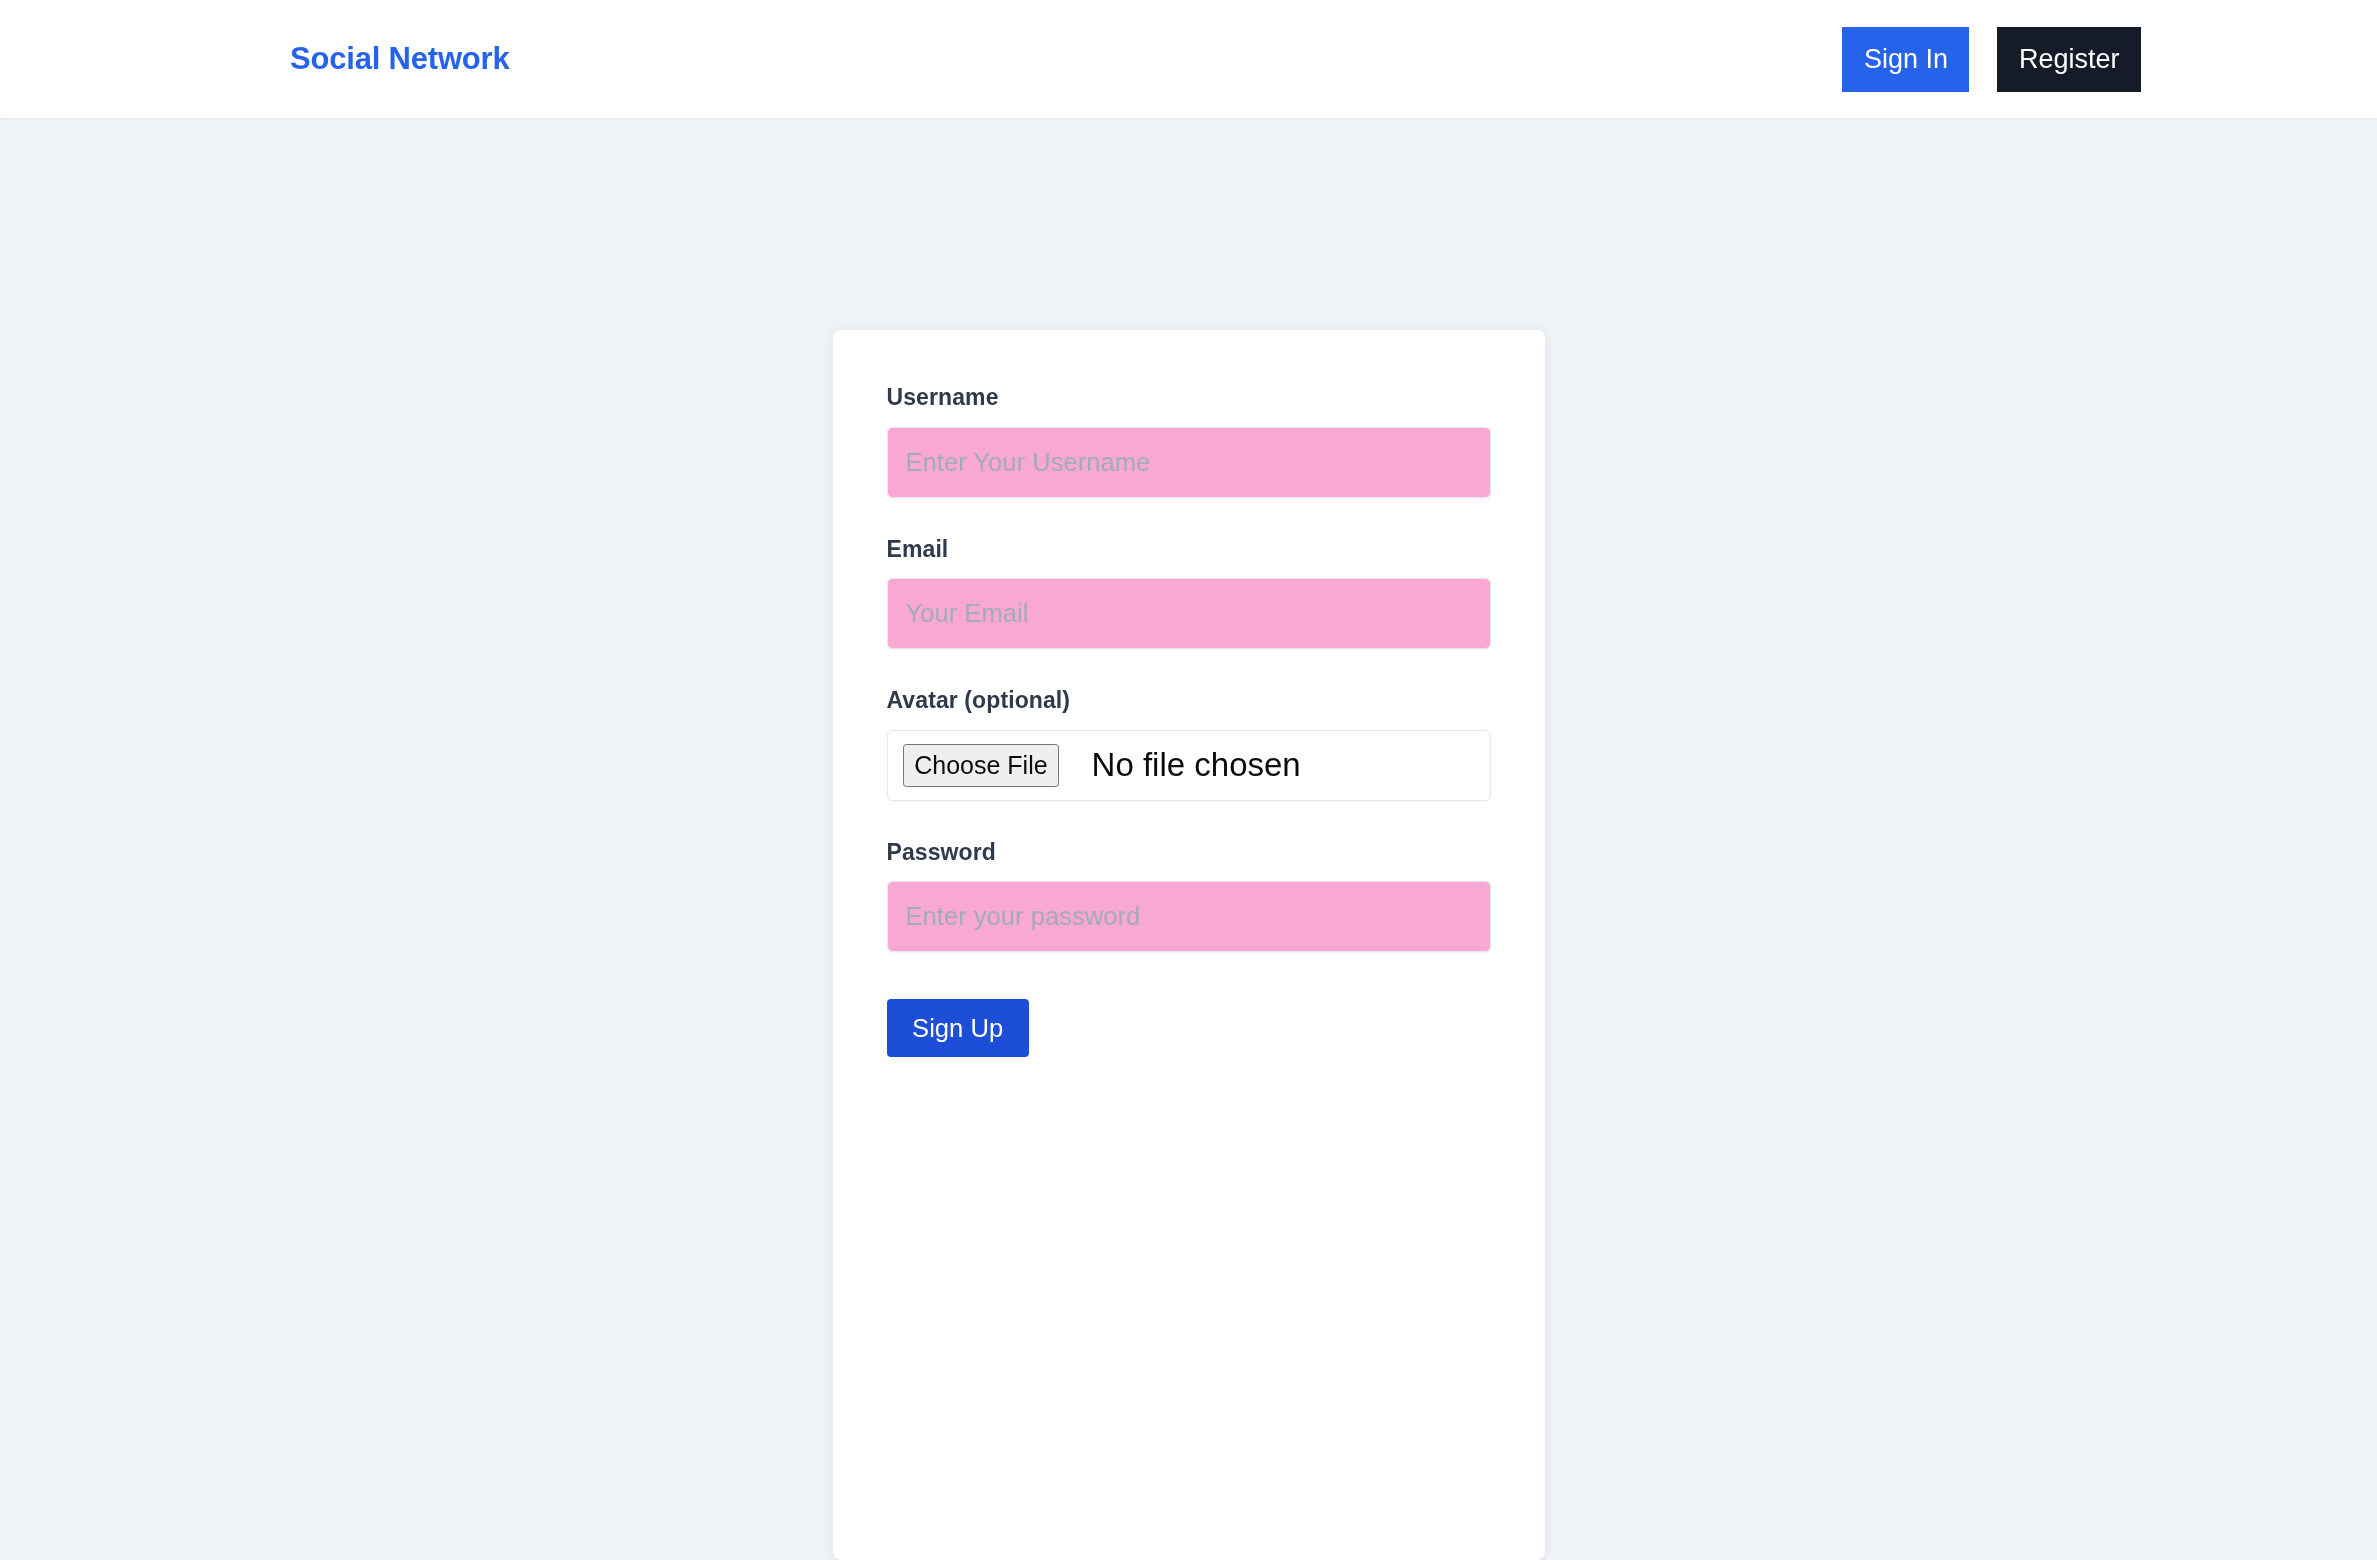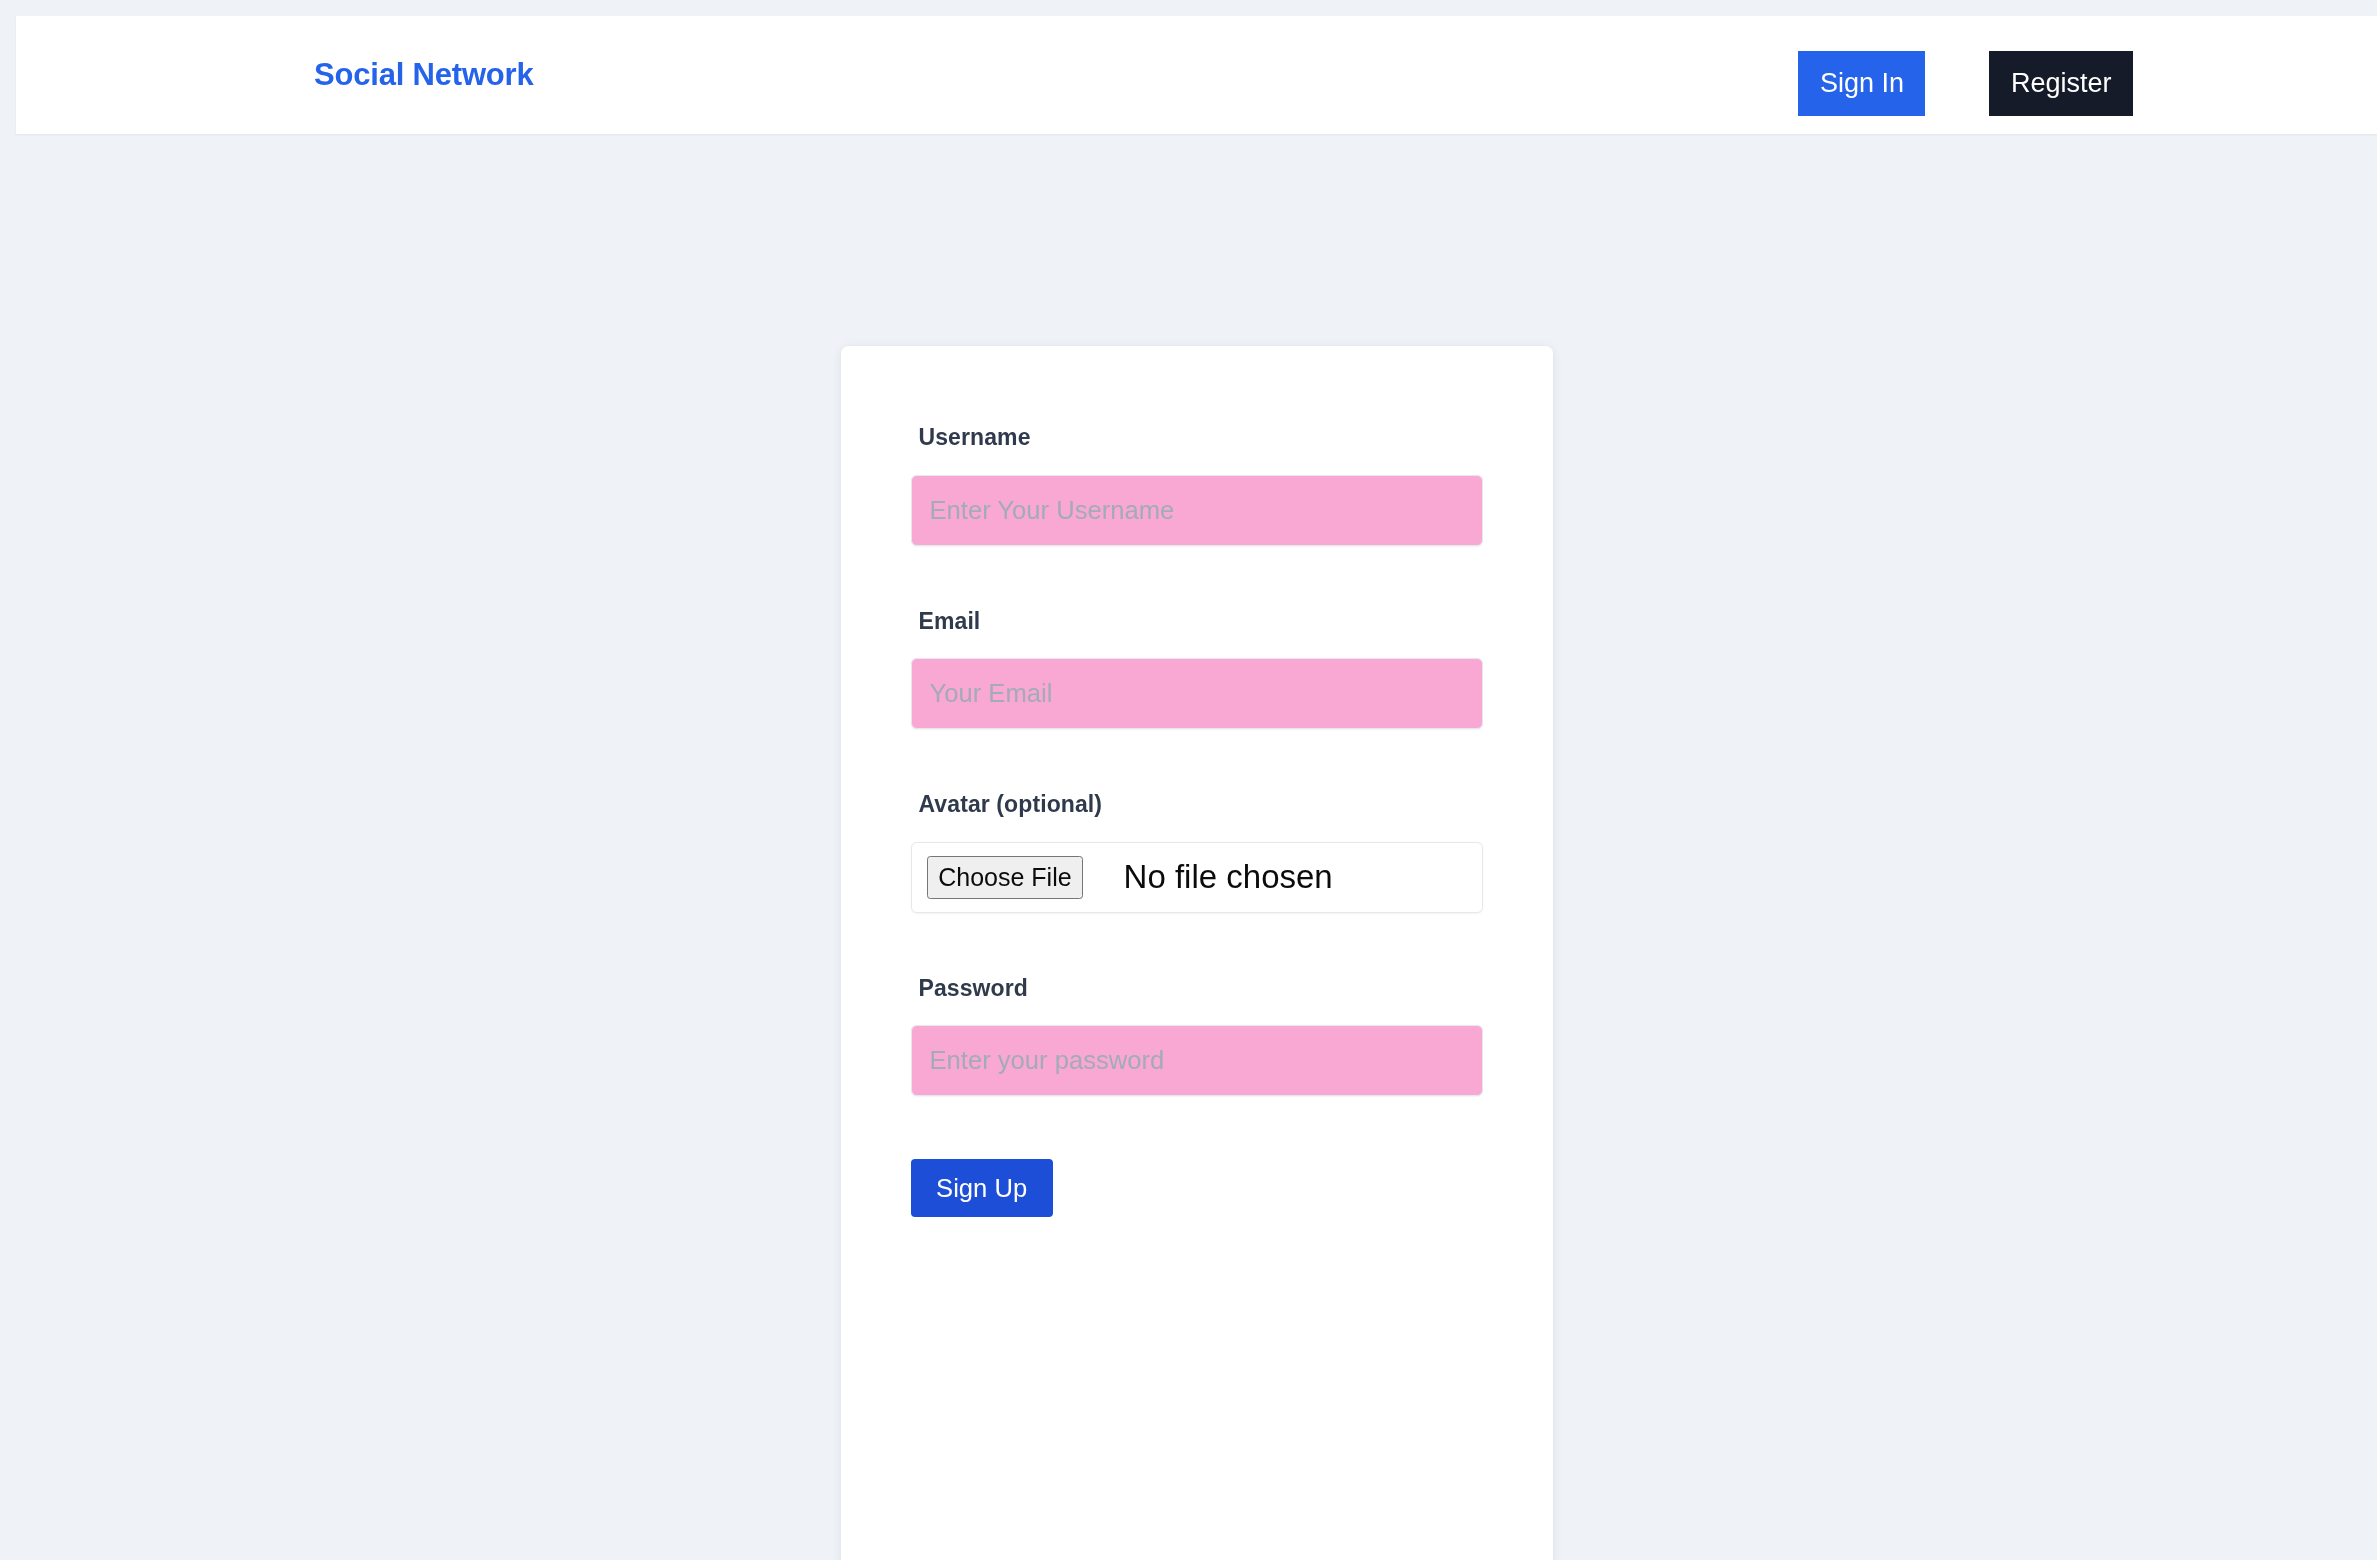--- a/index.html
+++ b/index.html
@@ -1,15 +1,15 @@
 <!DOCTYPE html>
 <html style="font-size:13.2px"><head>
 <meta charset="utf-8">
 <style>
-  * { box-sizing: border-box; margin: 0; padding: 8px; }
+  * { box-sizing: border-box; margin: 0; padding: 0; }
 
   html, body {
     width: 2377px;
     height: 1560px;
     overflow: hidden;
   }
 
   body {
     font-family: "Liberation Sans", sans-serif;
     background: #eff3f8;
@@ -39,21 +39,21 @@
     text-decoration: none;
     white-space: nowrap;
   }
 
   .nav-actions {
     position: absolute;
     right: 236px;
     top: 27px;
     display: flex;
     align-items: flex-start;
-    gap: 64px;
+    gap: 28px;
   }
 
   .nav-btn {
     display: inline-flex;
     align-items: center;
     justify-content: center;
     height: 65px;
     padding: 0 21.5px;
     border: none;
     border-radius: 0;

